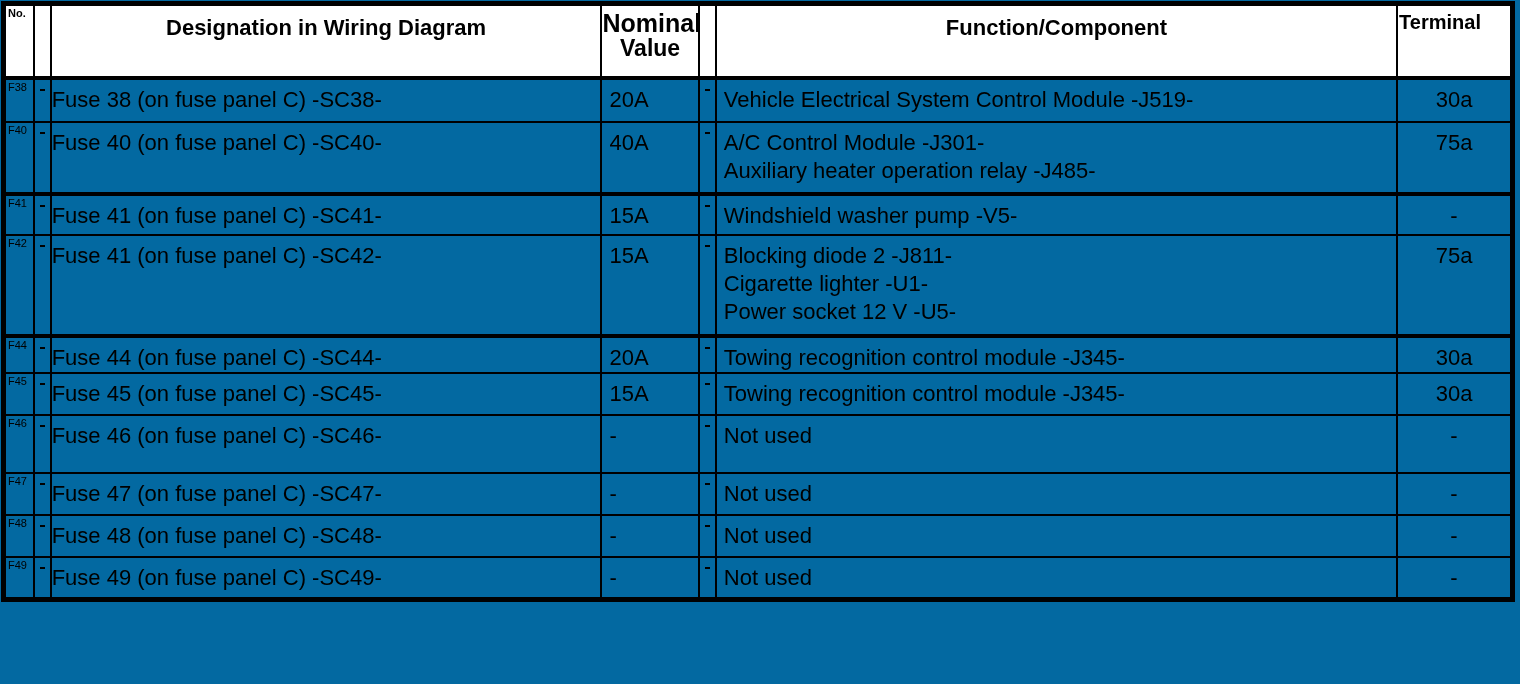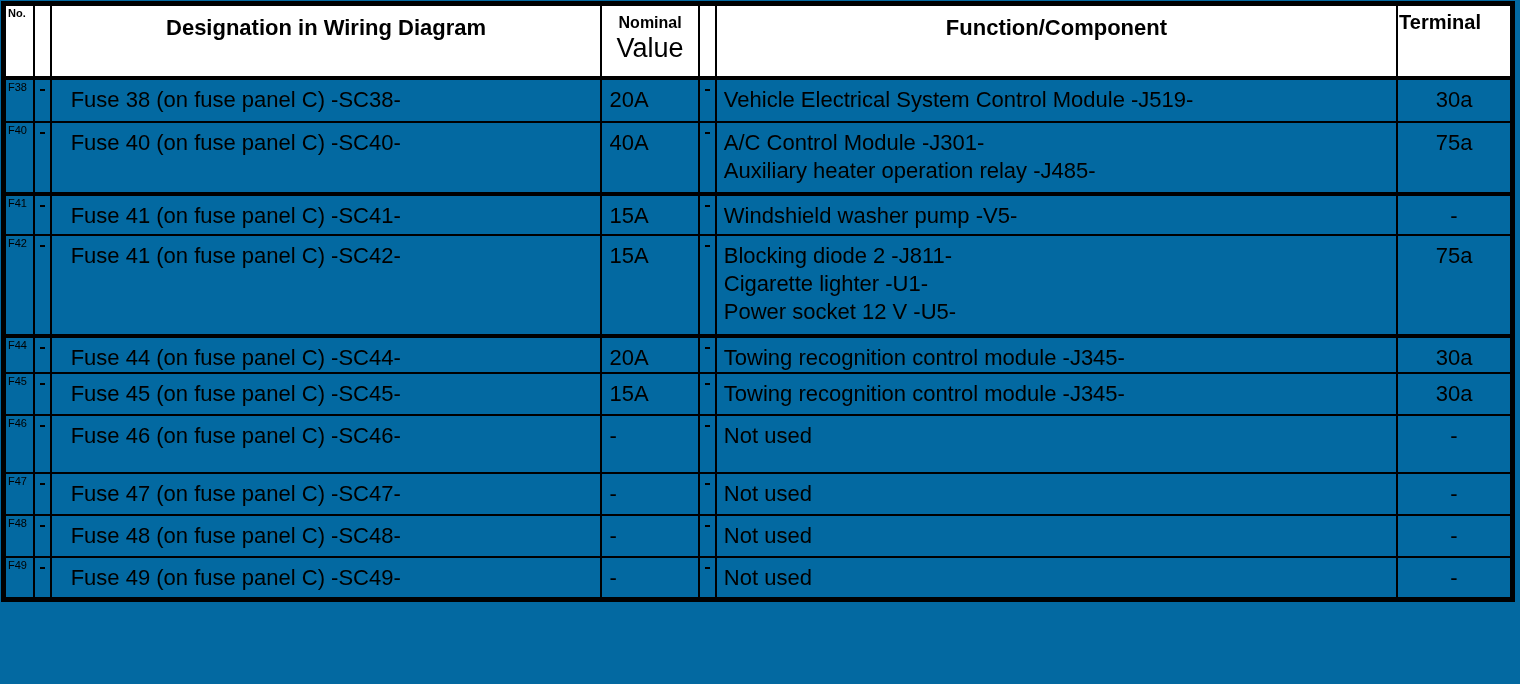--- a/index.html
+++ b/index.html
@@ -43,28 +43,28 @@
     font-weight: bold;
     text-align: center;
     padding-top: 9px;
   }
   th.nominal-h {
     text-align: center;
     padding-top: 6px;
   }
   th.nominal-h .nominal-line1 {
     display: block;
-    font-size: 16px;
+    font-size: 25px;
     font-weight: bold;
     line-height: 22px;
   }
   th.nominal-h .nominal-line2 {
     display: block;
-    font-size: 27px;
-    font-weight: normal;
+    font-size: 23px;
+    font-weight: bold;
     line-height: 28px;
   }
   th.terminal-h {
     font-size: 20px;
     font-weight: bold;
     text-align: left;
     padding: 5px 0 0 1px;
   }
   
   td {
@@ -77,21 +77,21 @@
     padding: 1px 0 0 2px;
   }
   td.marker-cell { padding: 0; }
   .dash {
     display: block;
     width: 5px;
     height: 2px;
     background: #000000;
     margin: 9px auto 0 auto;
   }
-  td.designation-cell { padding: 6px 4px 0 19px; }
+  td.designation-cell { padding: 6px 4px 0 0; }
   td.nominal-cell    { padding: 6px 0 0 7px; }
   td.function-cell   { padding: 6px 4px 0 7px; white-space: pre-line; }
   td.terminal-cell   { padding: 6px 0 0 0; text-align: center; }
   tr.sep-thick td { border-bottom: 4px solid #000000; }
 </style>
 </head>
 <body>
 
 <div class="page">
   <table class="fuse-table">

